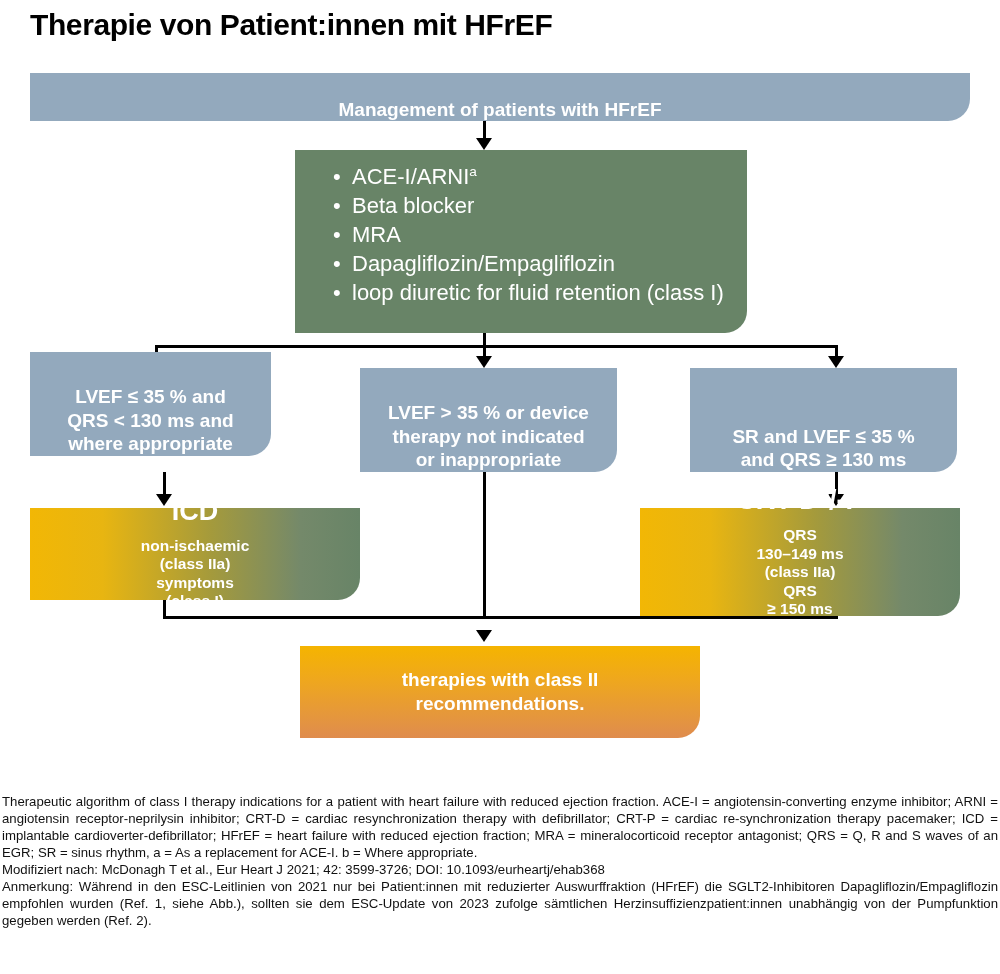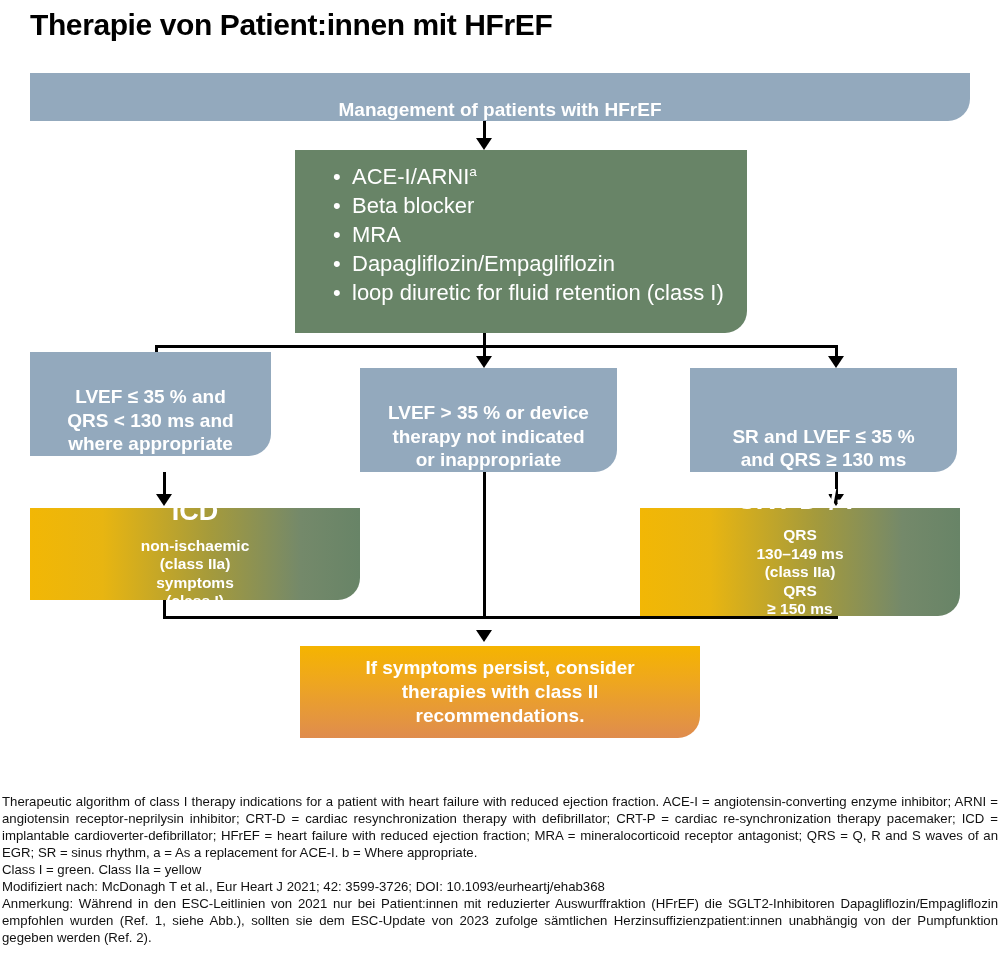--- a/index.html
+++ b/index.html
@@ -233,25 +233,23 @@
     </div>
   </div>
 
   <div class="line vline" style="left:163px; top:600px; height:18px;"></div>
   <div class="line vline" style="left:835px; top:616px; height:2px;"></div>
   <div class="line hline" style="left:163px; top:616px; width:675px;"></div>
   <div class="line vline" style="left:835px; top:616px; height:3px;"></div>
   <div class="arrowhead" style="left:476px; top:630px;"></div>
 
   <div class="box grad-orange" id="conclusion-box">
-    <span>If symptoms persist, consider</span>
     <span>therapies with class II</span>
     <span>recommendations.</span>
   </div>
 
   <div id="footnote">
     <p>Therapeutic algorithm of class I therapy indications for a patient with heart failure with reduced ejection fraction. ACE-I = angiotensin-converting enzyme inhibitor; ARNI = angiotensin receptor-neprilysin inhibitor; CRT-D = cardiac resynchronization therapy with defibrillator; CRT-P = cardiac re-synchronization therapy pacemaker; ICD = implantable cardioverter-defibrillator; HFrEF = heart failure with reduced ejection fraction; MRA = mineralocorticoid receptor antagonist; QRS = Q, R and S waves of an EGR; SR = sinus rhythm, a = As a replacement for ACE-I. b = Where appropriate.</p>
-    <p class="nojust">Class I = green. Class IIa = yellow</p>
     <p class="nojust">Modifiziert nach: McDonagh T et al., Eur Heart J 2021; 42: 3599-3726; DOI: 10.1093/eurheartj/ehab368</p>
     <p>Anmerkung: Während in den ESC-Leitlinien von 2021 nur bei Patient:innen mit reduzierter Auswurffraktion (HFrEF) die SGLT2-Inhibitoren Dapagliflozin/Empagliflozin empfohlen wurden (Ref. 1, siehe Abb.), sollten sie dem ESC-Update von 2023 zufolge sämtlichen Herzinsuffizienzpatient:innen unabhängig von der Pumpfunktion gegeben werden (Ref. 2).</p>
   </div>
 
 </div>
 
 </body></html>

